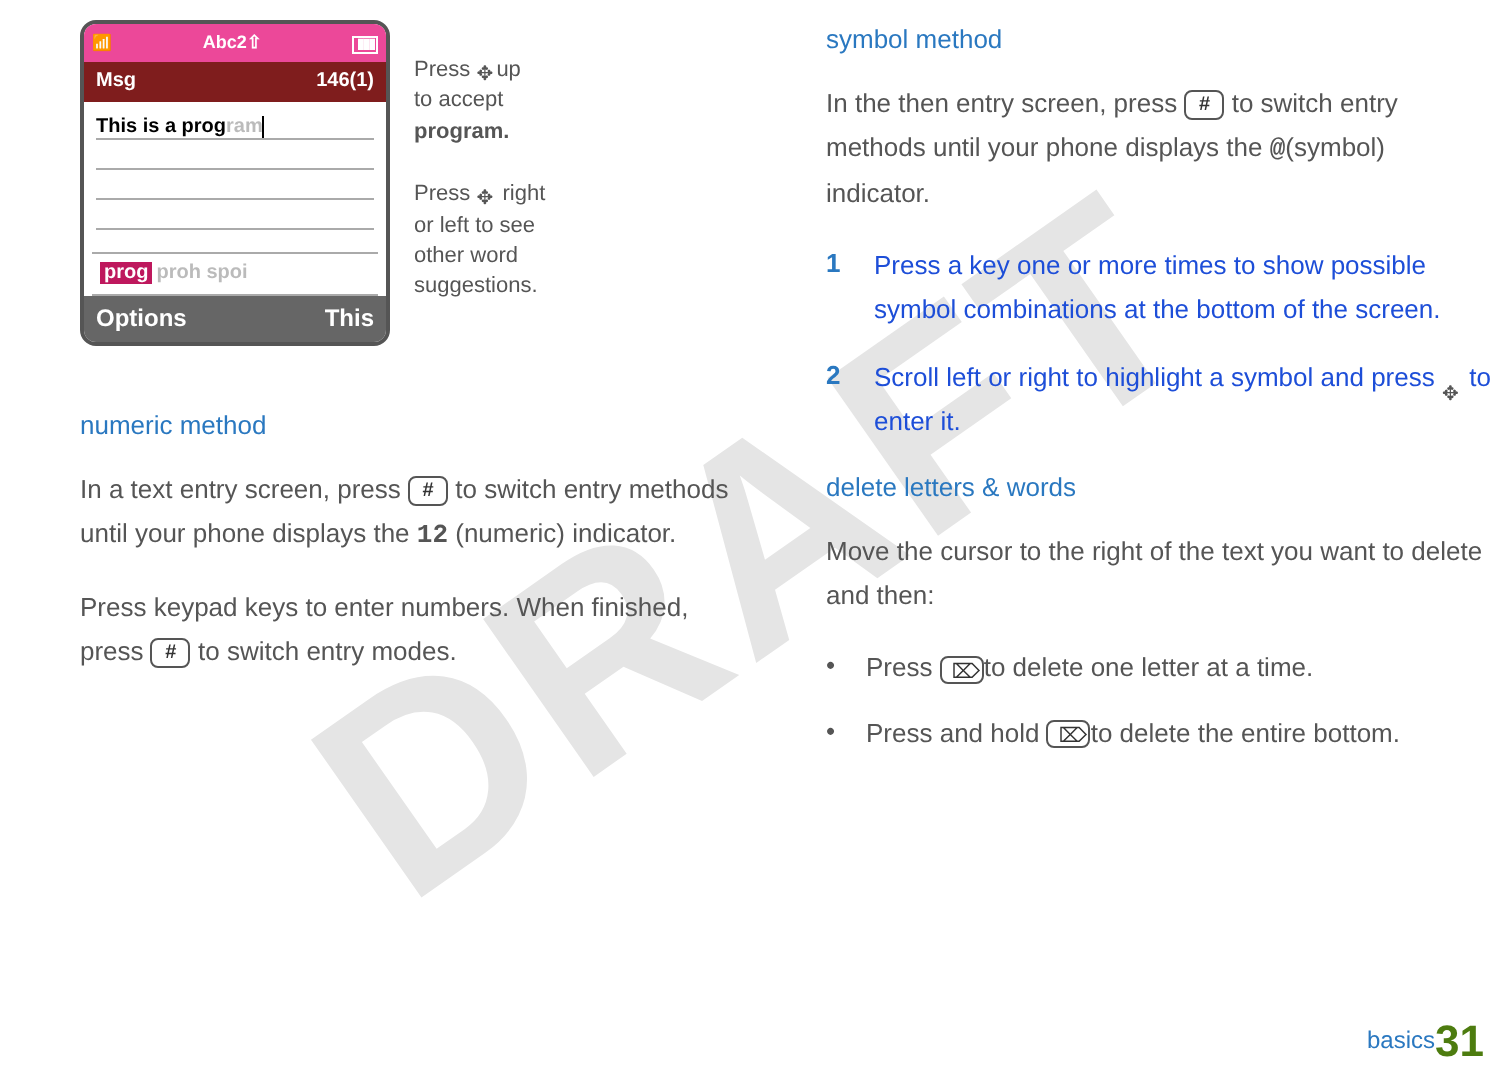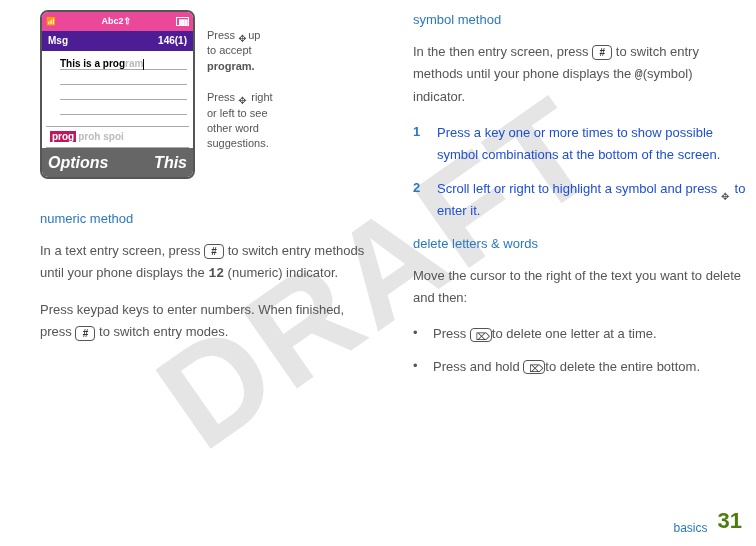--- a/index.html
+++ b/index.html
@@ -53,32 +53,31 @@
       color: #fff;
       font-size: 9px;
       padding: 2px 4px;
       display: flex;
       justify-content: space-between;
       align-items: center;
       font-weight: bold;
     }
     .status-center { flex: 1; text-align: center; }
     .title-bar {
-      background: #4c1d95;
+      background: #7f1d1d;
       color: #fff;
       font-size: 10px;
       font-weight: bold;
       padding: 2px 6px;
       display: flex;
       justify-content: space-between;
     }
     .entry-area {
       padding: 4px 6px 2px 6px;
       min-height: 75px;
-      margin-left: 12px;
     }
     .entry-line {
       border-bottom: 1px solid #aaa;
       font-size: 10px;
       font-weight: bold;
       padding: 1px 0;
       height: 15px;
     }
     .entry-line .typed { color: #000; }
     .entry-line .suggest { color: #bbb; }
@@ -99,26 +98,25 @@
     }
     .suggest-sel {
       background: #be185d;
       color: #fff;
       padding: 0 2px;
     }
     .suggest-other { color: #bbb; margin-left: 2px; }
     .softkeys {
       background: #666;
       color: #fff;
-      font-size: 16px;
+      font-size: 12px;
       font-weight: bold;
       display: flex;
       justify-content: space-between;
       padding: 2px 6px;
-      font-style: italic;
     }
     .annotations {
       font-size: 11px;
       color: #555;
       padding-top: 18px;
     }
     .anno-block { margin-bottom: 16px; line-height: 1.4; }
     .dpad-glyph {
       display: inline-block;
       width: 10px;
@@ -178,22 +176,21 @@
       flex-shrink: 0;
       color: #555;
     }
     .bullet-text { color: #555; line-height: 1.7; }
     .footer {
       position: absolute;
       bottom: 8px;
       right: 14px;
       z-index: 2;
       display: flex;
-      align-items: flex-end;
-      gap: 10px;
+      align-items: center;
       margin-top: 11px;
     }
     .footer .label { color: #2a78c0; font-size: 12px; }
     .footer .pg { font-size: 22px; font-weight: bold; color: #4d7c0f; }
     .delete-key {
       display: inline-block;
       border: 1.5px solid #555;
       border-radius: 4px;
       width: 22px;
       height: 14px;

